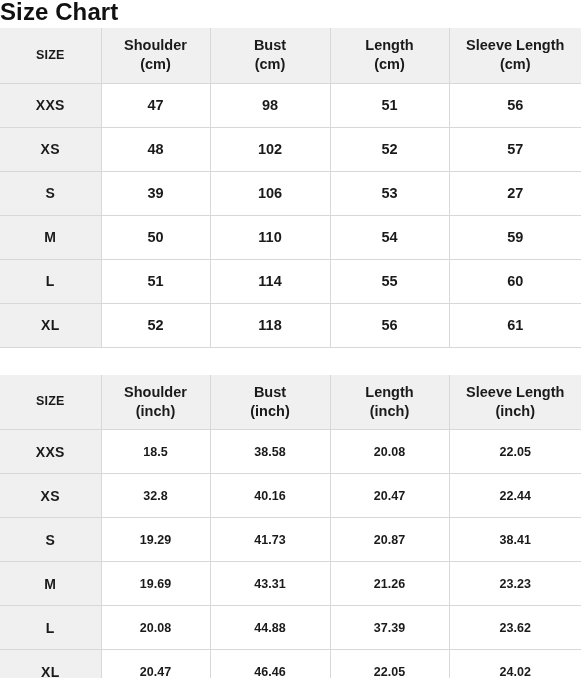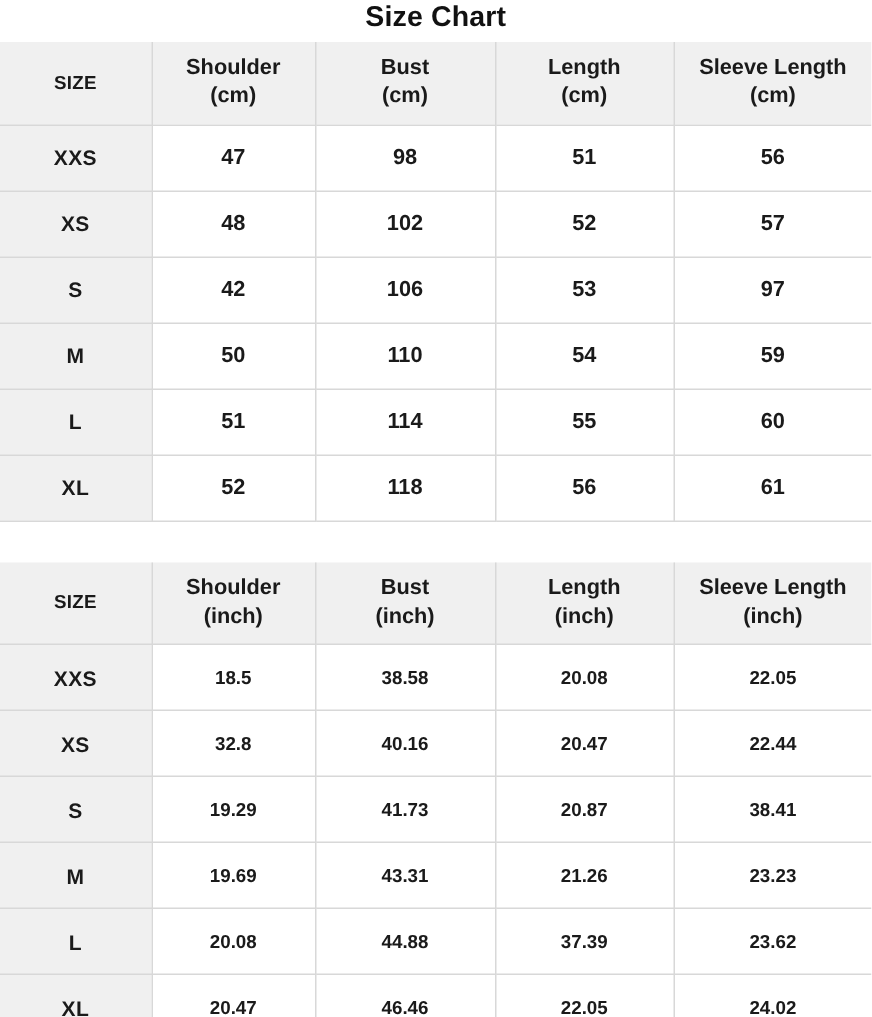--- a/index.html
+++ b/index.html
@@ -15,22 +15,21 @@
   .page {
     width: 581px;
     height: 678px;
     position: relative;
     background: #ffffff;
   }
 
   
   .chart-title {
     width: 581px;
-    text-align: center;
-    font-size: 19px;
+    font-size: 24px;
     font-weight: bold;
     color: #111111;
     letter-spacing: 0.1px;
     line-height: 20px;
     height: 28px;
     padding-top: 2px;
     overflow: hidden;
   }
 
   
@@ -157,24 +156,24 @@
       </tr>
       <tr>
         <td class="size-cell">XS</td>
         <td class="val">48</td>
         <td class="val">102</td>
         <td class="val">52</td>
         <td class="val">57</td>
       </tr>
       <tr>
         <td class="size-cell">S</td>
-        <td class="val">42</td>
+        <td class="val">39</td>
         <td class="val">106</td>
         <td class="val">53</td>
-        <td class="val">97</td>
+        <td class="val">27</td>
       </tr>
       <tr>
         <td class="size-cell">M</td>
         <td class="val">50</td>
         <td class="val">110</td>
         <td class="val">54</td>
         <td class="val">59</td>
       </tr>
       <tr>
         <td class="size-cell">L</td>

